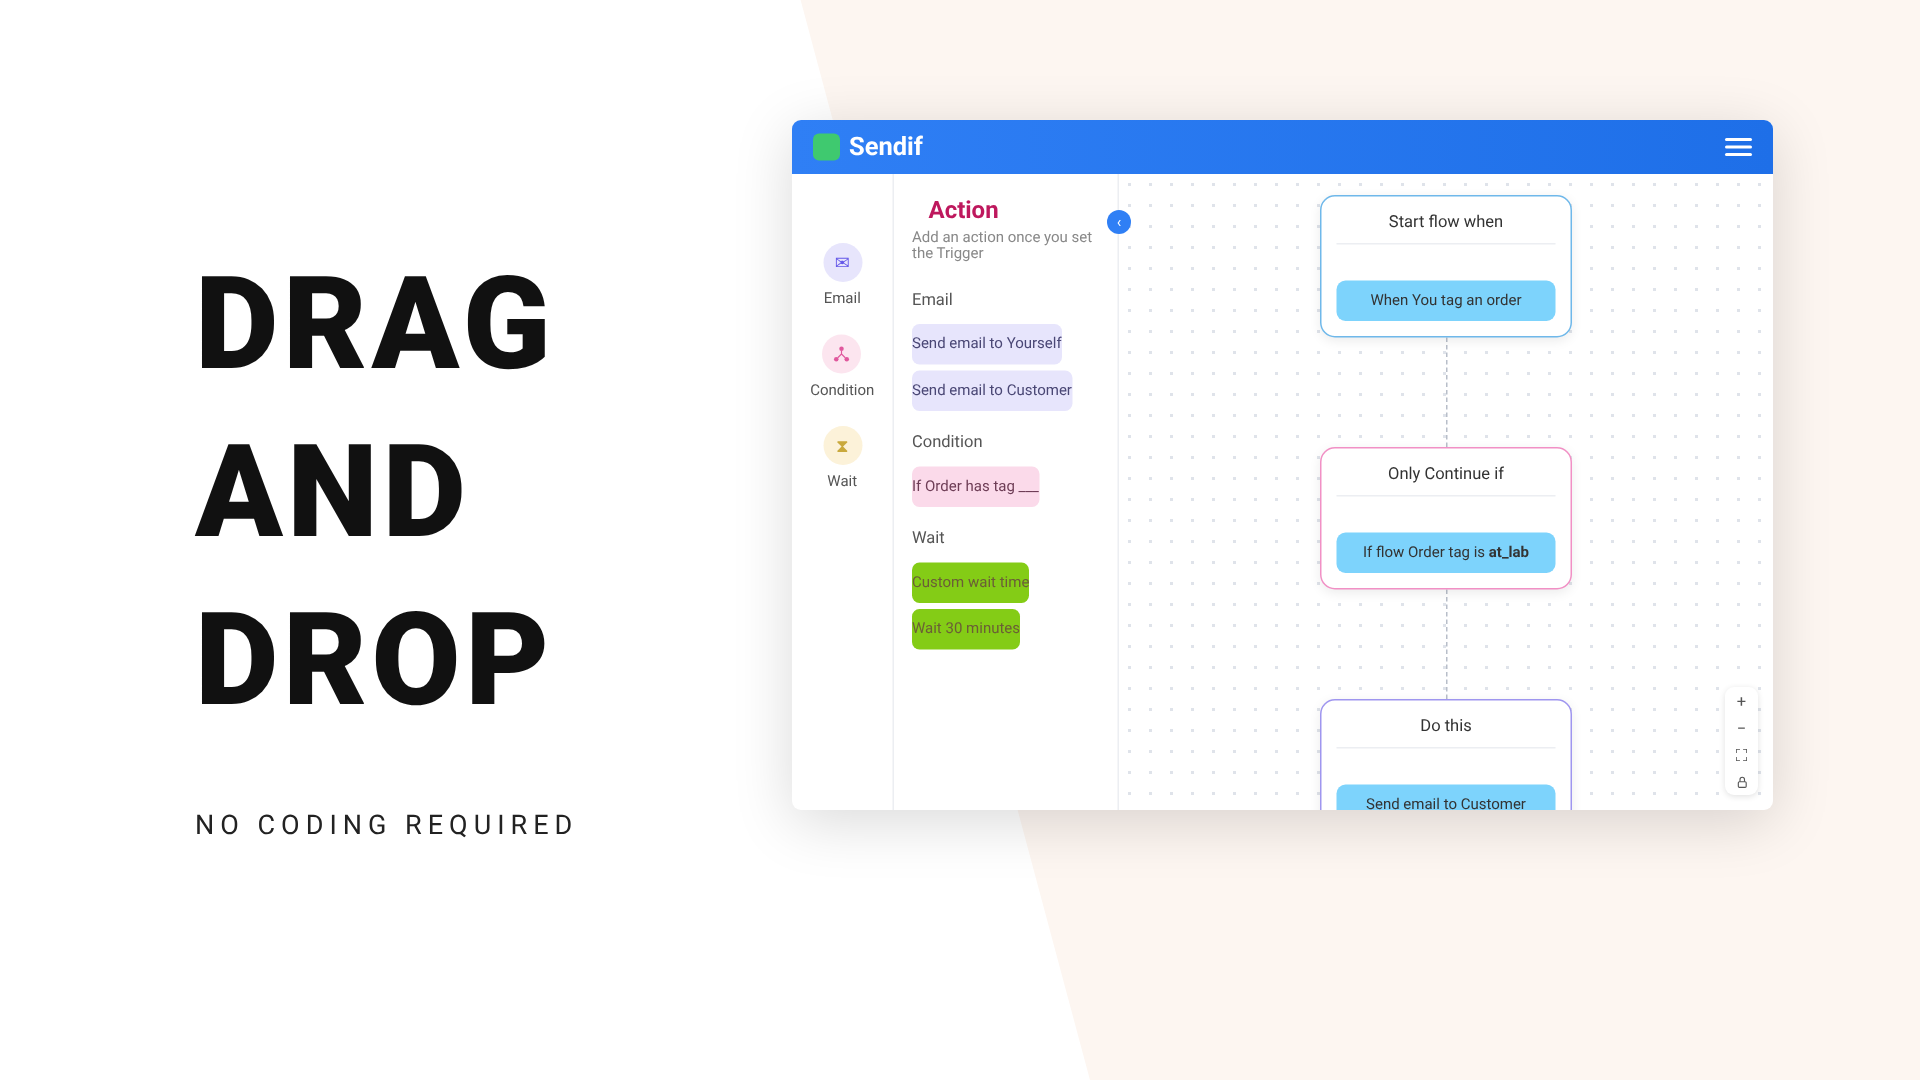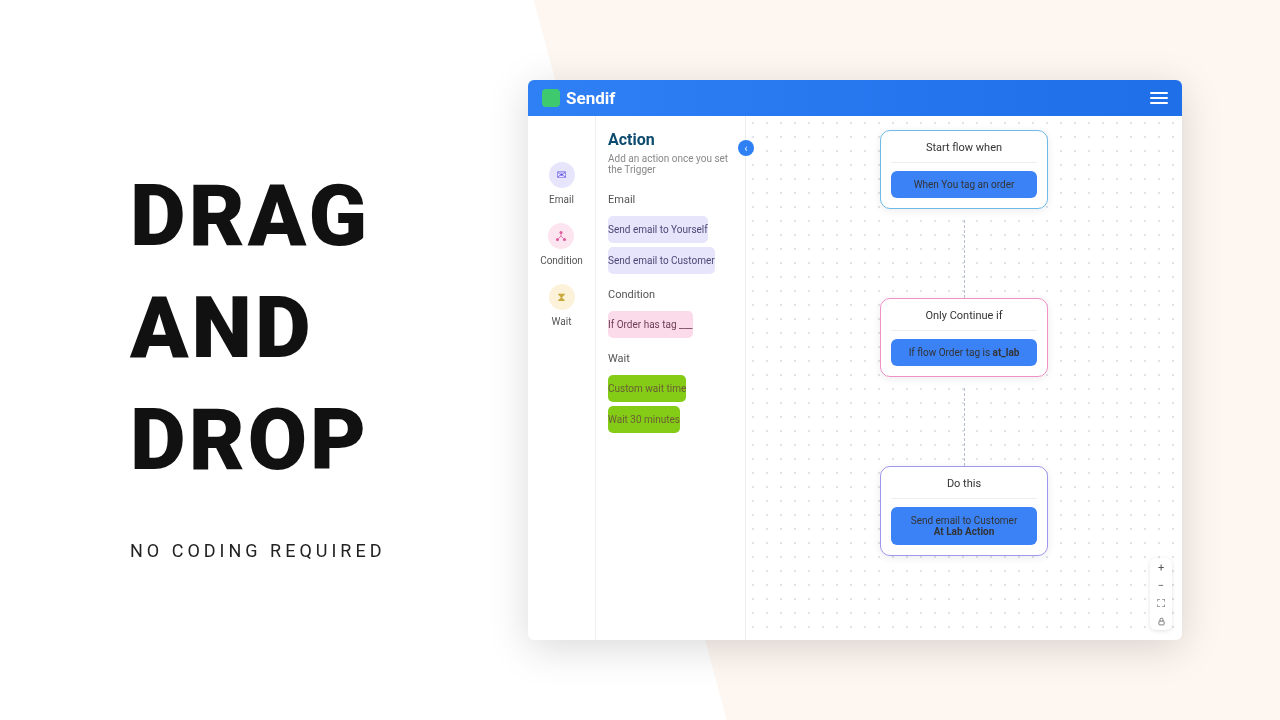--- a/index.html
+++ b/index.html
@@ -38,21 +38,21 @@
   margin-top: 45px;
   font-size: 18px;
   letter-spacing: 4px;
   color: #222;
 }
 .app-window {
   position: absolute;
   right: 98px;
   top: 80px;
   width: 654px;
-  height: 560px;
+  height: 460px;
   background: #fff;
   border-radius: 6px;
   box-shadow: 0 8px 40px rgba(0,0,0,0.15);
   z-index: 2;
   overflow: hidden;
   display: flex;
   flex-direction: column;
 }
 .app-header {
   height: 36px;
@@ -202,21 +202,22 @@
   font-size: 10px;
   color: #555;
 }
 .sidebar-content {
   flex: 1;
   padding: 14px 12px;
 }
 .panel-title {
   font-size: 16px;
   font-weight: 700;
-  color: #0c4a6e;
+  color: #be185d;
+  margin-left: 11px;
 }
 .panel-sub {
   font-size: 10px;
   color: #888;
   margin-top: 4px;
   margin-bottom: 18px;
 }
 .section-label {
   font-size: 11px;
   color: #555;
@@ -269,24 +270,24 @@
 }
 .node-start { top: 14px; border: 1.5px solid #6fb8ea; }
 .node-cond { top: 182px; border: 1.5px solid #f190c5; }
 .node-do { top: 350px; border: 1.5px solid #9f96ef; }
 .node-header {
   font-size: 11px;
   text-align: center;
   color: #333;
   padding-bottom: 8px;
   border-bottom: 1px solid #eceef2;
-  margin-bottom: 8px;
+  margin-bottom: 24px;
 }
 .node-body {
-  background: #3b82f6;
+  background: #7dd3fc;
   border-radius: 6px;
   padding: 8px 6px;
   font-size: 10px;
   text-align: center;
   color: #333;
 }
 .node-body b { font-weight: 700; }
 .connector {
   position: absolute;
   left: 50%;

